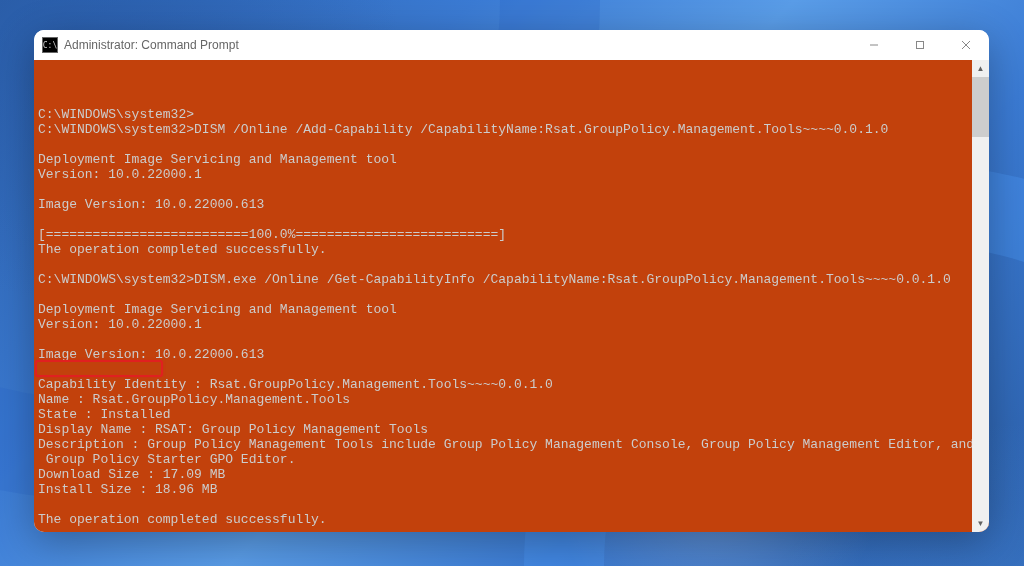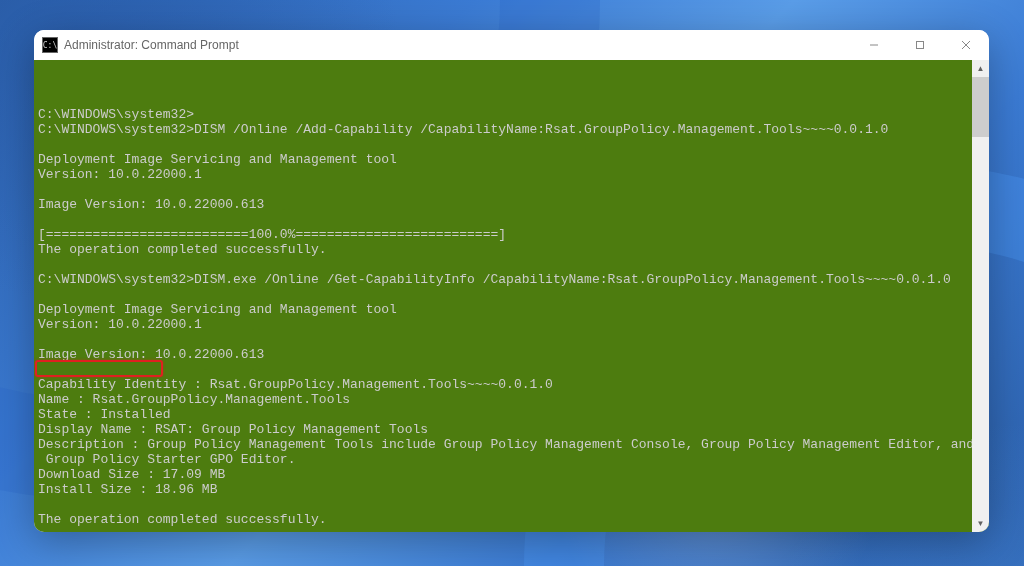--- a/index.html
+++ b/index.html
@@ -94,21 +94,21 @@
       justify-content: center;
       color: #888;
       font-size: 10px;
       cursor: pointer;
     }
     .win-btn svg {
       width: 10px;
       height: 10px;
     }
     .console {
-      background: #4d7c0f;
+      background: #c2410c;
       color: #cccccc;
       font-family: Consolas, 'Courier New', monospace;
       font-size: 13px;
       line-height: 15px;
       padding: 2px 4px;
       height: calc(100% - 30px);
       overflow: hidden;
       position: relative;
       white-space: pre;
     }

